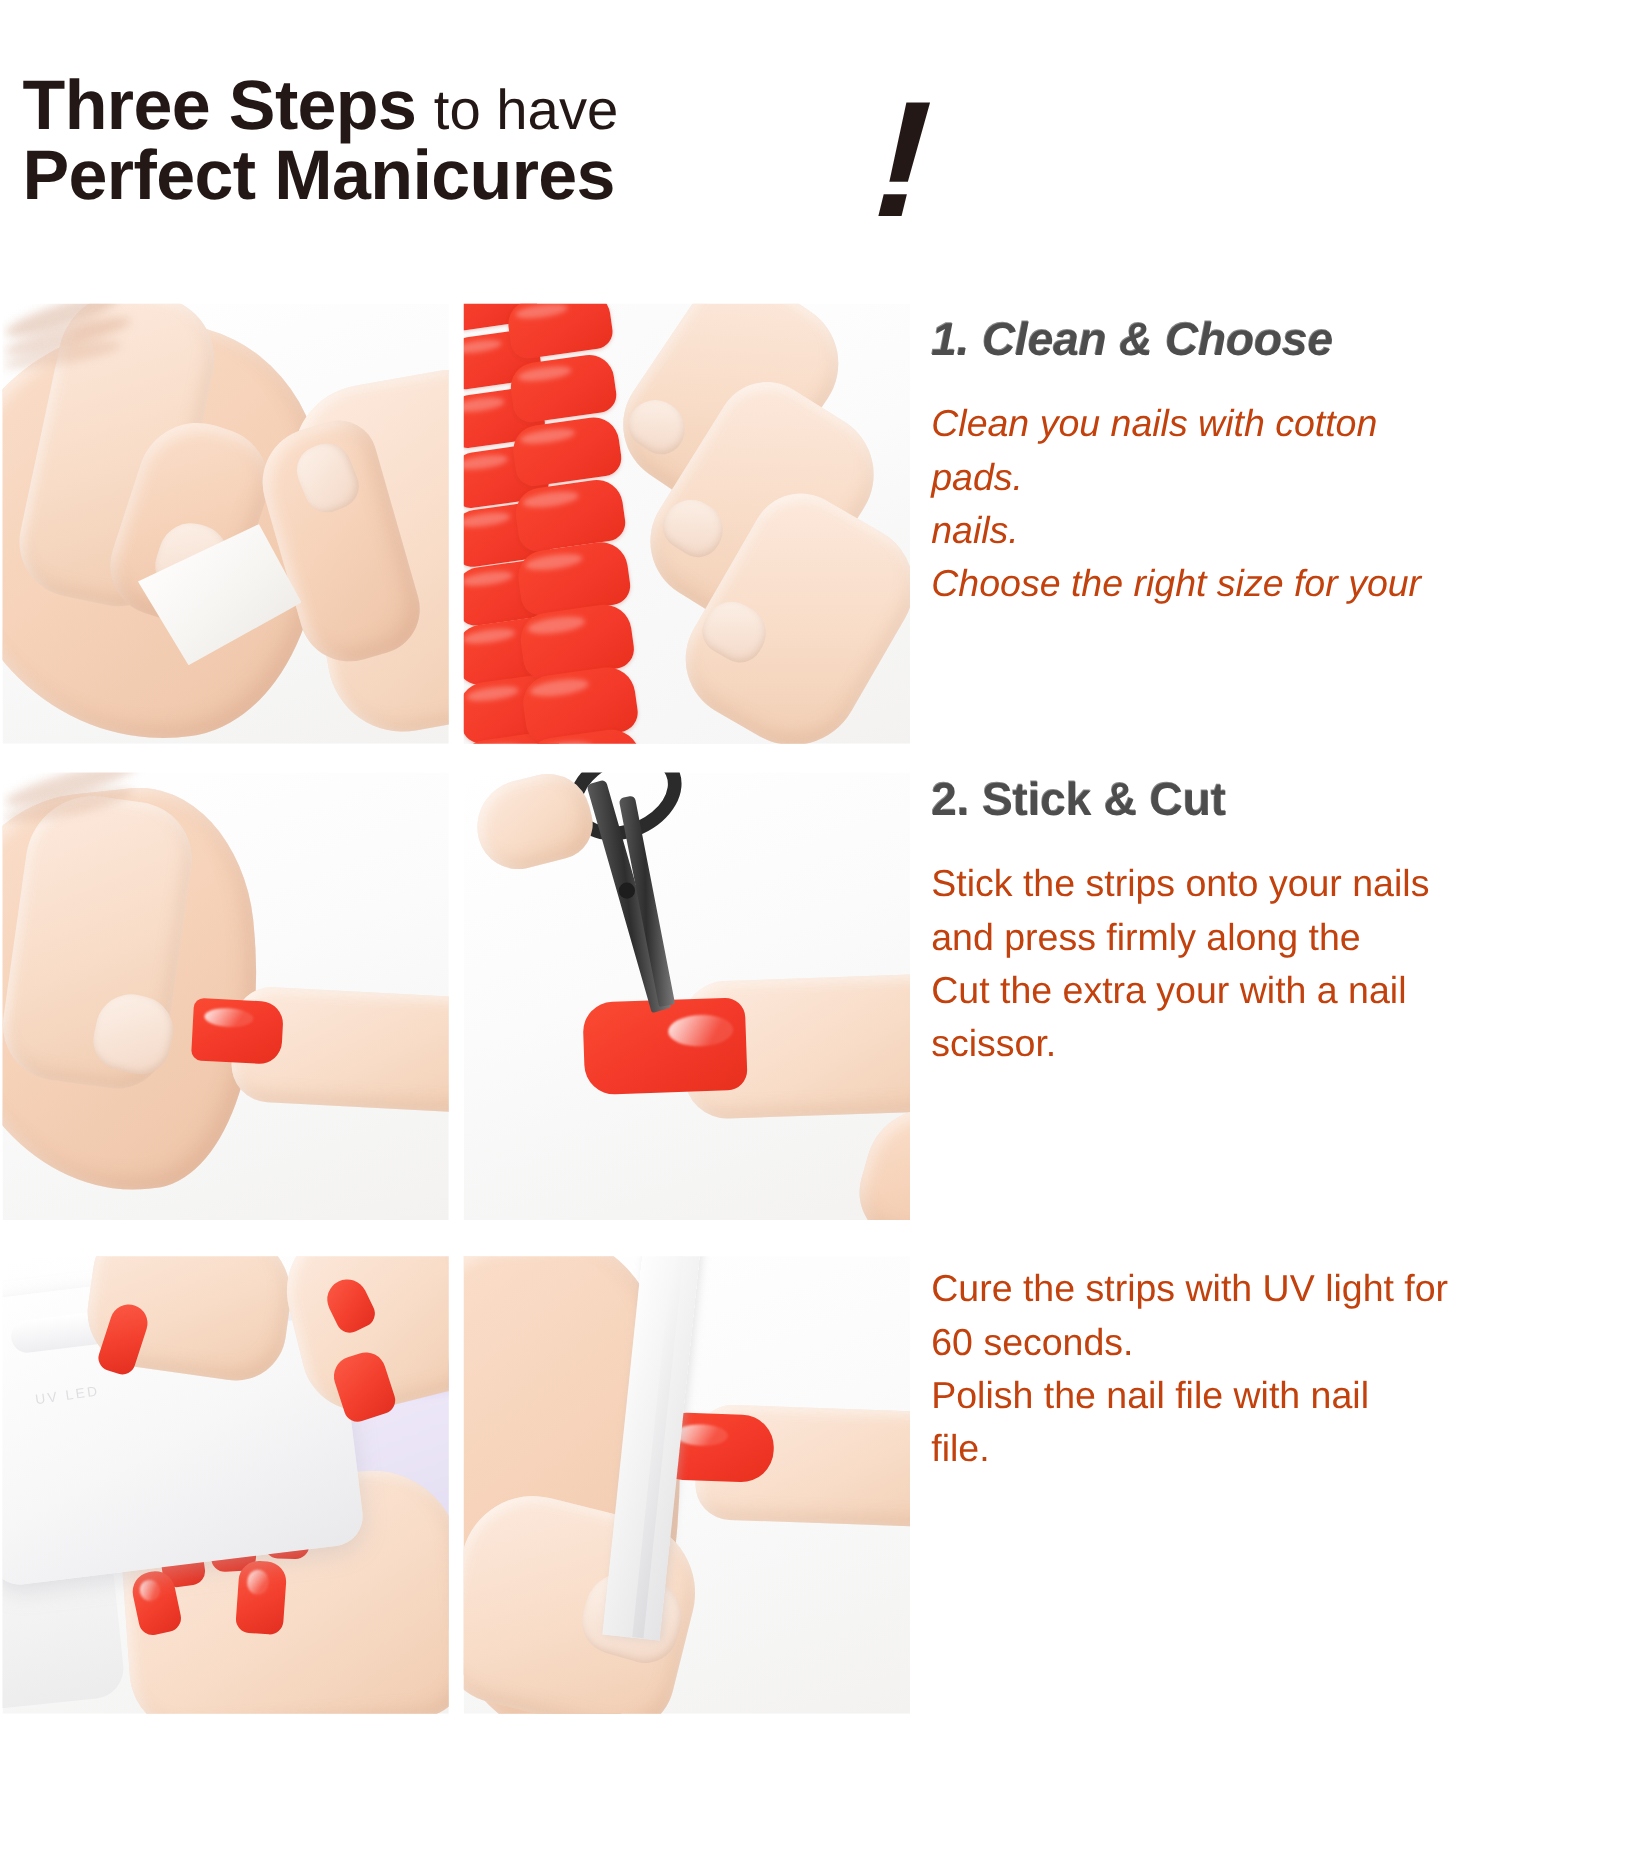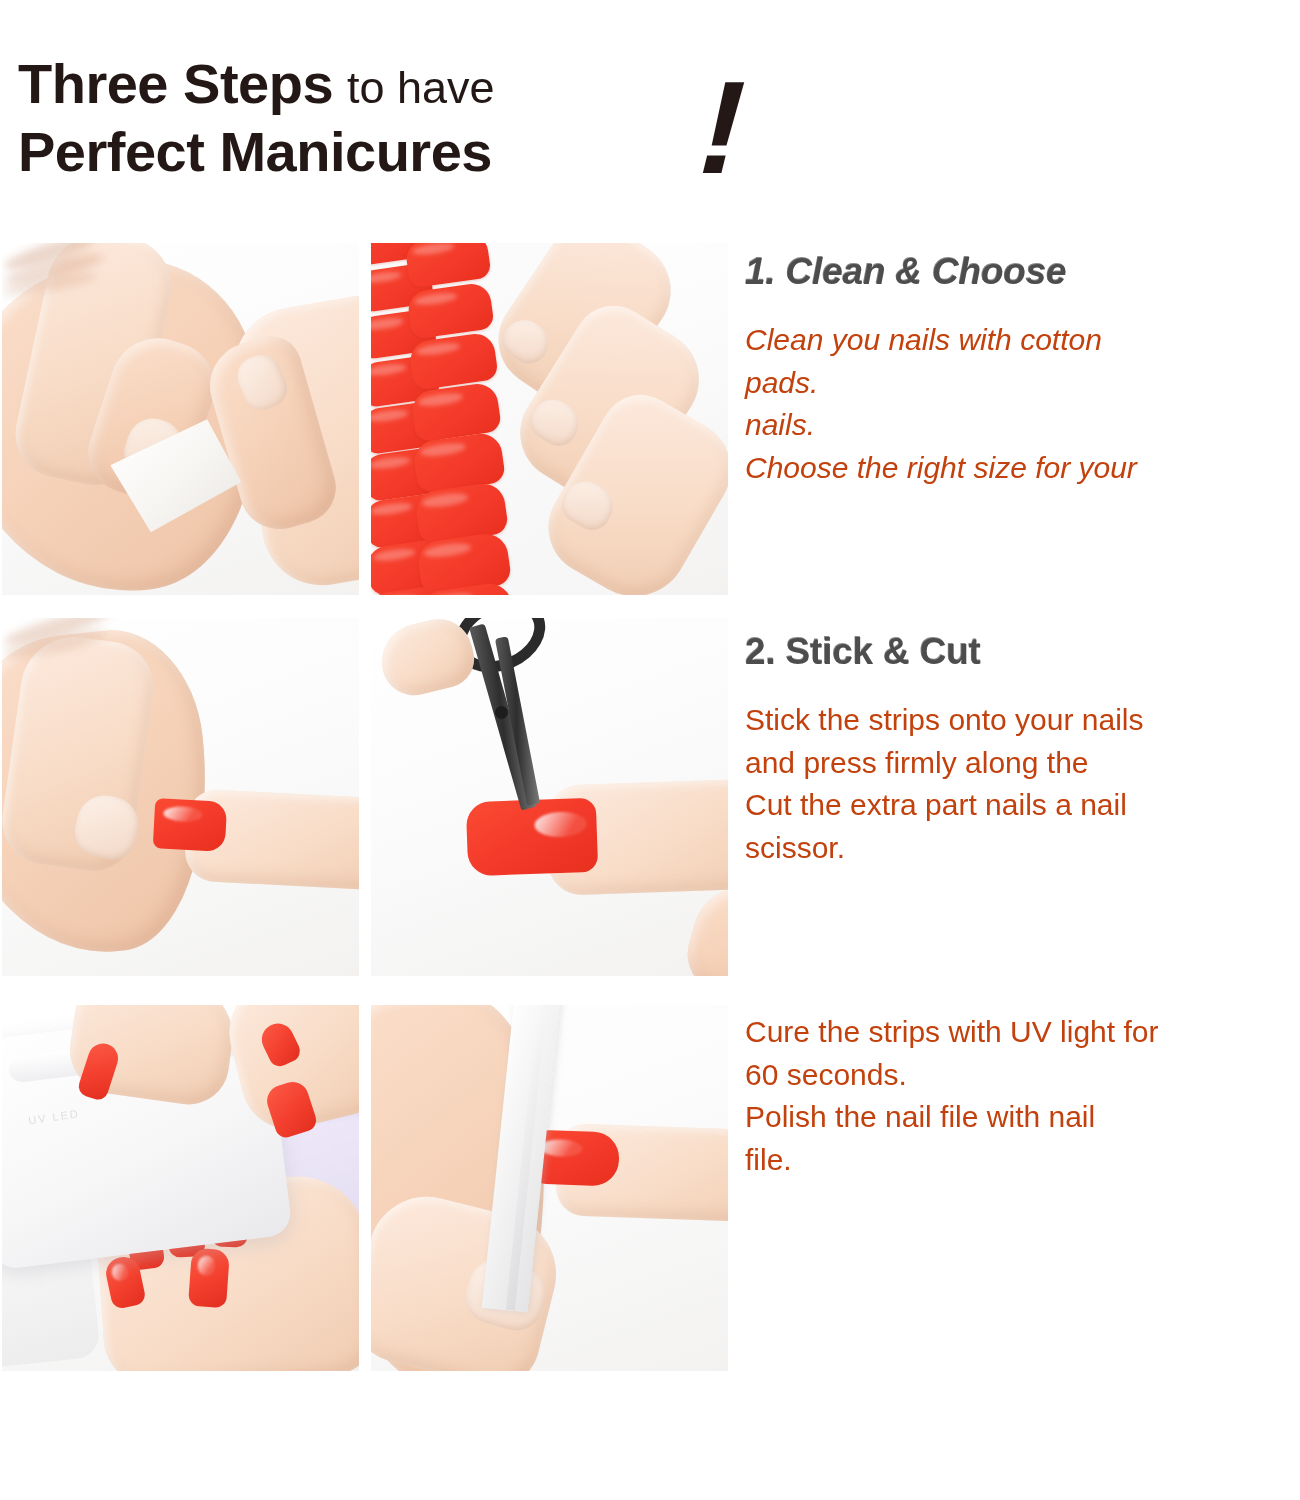--- a/index.html
+++ b/index.html
@@ -26,21 +26,21 @@
     height: 150px;
   }
   .title-line {
     font-family: "Liberation Sans", sans-serif;
     font-weight: bold;
     color: #231815;
     letter-spacing: -0.5px;
     white-space: nowrap;
     line-height: 1.0;
   }
-  .title-line-1 { font-size: 52px; margin-bottom: 12px; }
+  .title-line-1 { font-size: 52px; margin-bottom: 0; }
   .title-line-2 { font-size: 52px; }
   .title-strong { font-size: 56px; font-weight: bold; }
   .title-light {
     font-size: 45px;
     font-weight: normal;
     letter-spacing: 0px;
   }
   .excl-mark {
     position: absolute;
     left: 700px;
@@ -421,21 +421,21 @@
 
   
   .text-col {
     position: absolute;
     left: 745px;
     top: 243px;
     width: 548px;
   }
   .step { position: absolute; width: 552px; }
   .step-1 { top: 8px; font-style: italic; }
-  .step-2 { top: 388px; }
+  .step-2 { top: 376px; }
   .step-3 { top: 768px; }
 
   .step-heading {
     font-family: "Liberation Sans", sans-serif;
     font-size: 37px;
     font-weight: bold;
     color: #4d4d4d;
     letter-spacing: -0.2px;
     margin: 0 0 26px 0;
     white-space: nowrap;
@@ -639,21 +639,21 @@
       <span class="line">nails.</span>
       <span class="line">Choose the right size for your</span>
     </p>
   </div>
 
   <div class="step step-2">
     <h2 class="step-heading">2. Stick &amp; Cut</h2>
     <p class="step-body">
       <span class="line">Stick the strips onto your nails</span>
       <span class="line">and press firmly along the</span>
-      <span class="line">Cut the extra part nails a nail</span>
+      <span class="line">Cut the extra your with a nail</span>
       <span class="line">scissor.</span>
     </p>
   </div>
 
   <div class="step step-3">
     <p class="step-body">
       <span class="line">Cure the strips with UV light for</span>
       <span class="line">60 seconds.</span>
       <span class="line">Polish the nail file with nail</span>
       <span class="line">file.</span>

